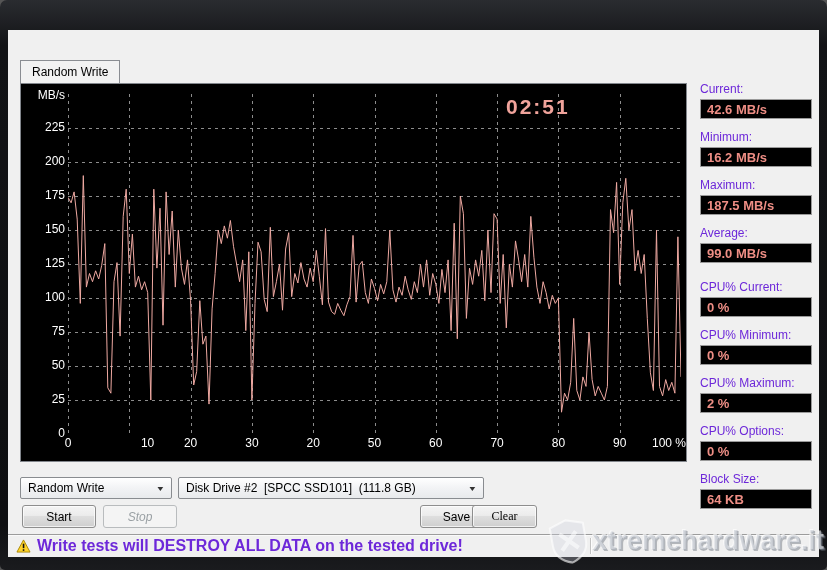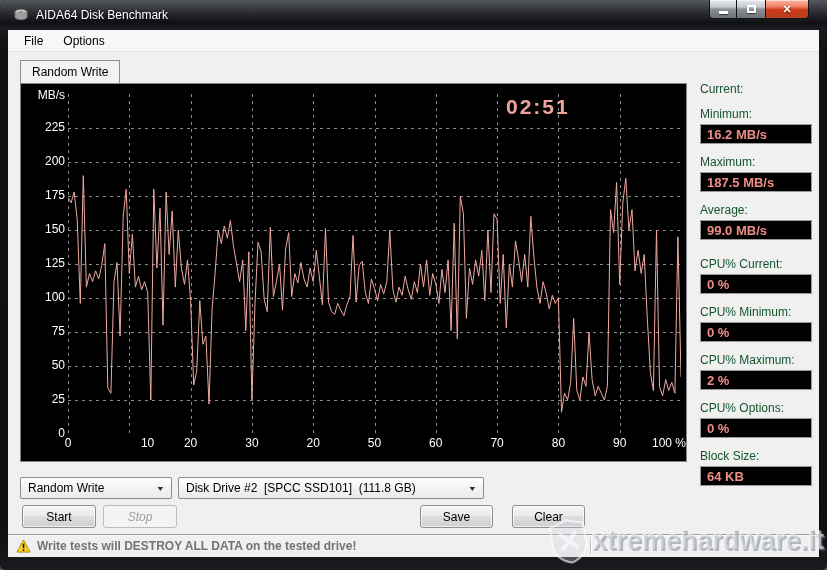--- a/index.html
+++ b/index.html
@@ -47,89 +47,64 @@
     text-align: right; color: #fff; font-size: 12px; }
   .ylabels { position: absolute; left: 4px; top: 0; bottom: 0; width: 40px; }
   .ylabels span { right: 0; }
   .xlabels { position: absolute; left: 0; top: 352px; height: 16px; width: 100%; }
   .xlabels span { position: absolute; width: 50px; text-align: center; color: #fff; font-size: 12px; }
   .xlabels span.last { text-align: center; }
   
   .stats { position: absolute; left: 692px; top: 52px; width: 112px; }
   .stat { margin-bottom: 11px; }
   .stat.gap { margin-top: 17px; }
-  .stat-label { font-size: 12px; color: #14532d; height: 14px; line-height: 14px; margin-bottom: 3px; }
+  .stat-label { font-size: 12px; color: #6d28d9; height: 14px; line-height: 14px; margin-bottom: 3px; }
   .stat-value { height: 20px; line-height: 19px; background: #000; border: 1px solid #9a9a9a;
     color: #ee8e85; font-weight: bold; font-size: 13px; padding-left: 6px; }
   
   .combo { position: absolute; top: 447px; height: 22px; display: flex; align-items: center;
     padding: 0 7px; font-size: 12px; border: 1px solid #898c90; border-radius: 2px;
     background: linear-gradient(180deg,#ffffff,#f2f3f5 50%,#e8eaec); cursor: default; }
   .combo-text { white-space: pre; overflow: hidden; }
   .combo-arrow { margin-left: auto; font-size: 7px; color: #333; transform: scaleX(1.4); }
   .test-combo { left: 12px; width: 152px; }
   .drive-combo { left: 170px; width: 306px; }
   
   .btn { position: absolute; top: 475px; height: 23px; font-size: 12px; color: #000;
     font-family: "Liberation Sans", sans-serif; border: 1px solid #8e8e8e; border-radius: 3px;
     background: linear-gradient(180deg,#f4f4f4,#ececec 45%,#dedede 50%,#cfcfcf);
     box-shadow: inset 0 0 0 1px rgba(255,255,255,.7); cursor: default; }
   .btn.start { left: 14px; width: 74px; }
   .btn.stop { left: 95px; width: 74px; font-style: italic; }
   .btn.save { left: 412px; width: 73px; }
-  .btn.clear { left: 504px; width: 73px; }
+  .btn.clear { left: 464px; width: 65px; font-family: Liberation Serif, serif; }
   .btn.disabled { color: #9aa0a4; border-color: #b9bcbe; background: #f4f4f4; box-shadow: none; }
   
   .statusbar { position: absolute; left: 0; top: 504px; width: 100%; height: 23px;
     background: #f0f0f0; border-top: 1px solid #9c9c9c; box-shadow: inset 0 1px 0 #fafafa;
     display: flex; align-items: center; padding-left: 8px; }
   .warn-icon { display: inline-flex; margin-right: 6px; }
-  .status-text { font-size: 12px; font-weight: bold; color: #737373; }
+  .status-text { font-size: 16px; font-weight: bold; color: #6d28d9; }
   .status-divider { position: absolute; left: 582px; top: 3px; bottom: 3px; width: 2px;
     border-left: 1px solid #c2c2c2; border-right: 1px solid #fdfdfd; }
   
   .watermark { position: absolute; right: 2px; bottom: 6px; z-index: 10; display: flex;
     align-items: center; pointer-events: none; }
   .wm-shield { display: inline-flex; transform: rotate(-10deg); margin-right: 2px; }
   .wm-text { font-size: 27px; font-weight: bold; letter-spacing: 0;
     color: rgba(168,175,188,0.38);
     text-shadow: -1px -1px 0 rgba(255,255,255,.65), 1px 1px 0 rgba(105,110,120,.45); }
 </style>
 </head>
 <body>
 
 <div class="window">
 
-  <div class="titlebar">
-    <span class="app-icon">
-      <svg width="16" height="16" viewBox="0 0 16 16">
-        <ellipse cx="8" cy="5" rx="6" ry="2.6" fill="#cfcfcf" stroke="#7a7a7a"></ellipse>
-        <path d="M2 5 V10 C2 11.5 4.7 12.6 8 12.6 C11.3 12.6 14 11.5 14 10 V5" fill="#9d9d9d" stroke="#7a7a7a"></path>
-        <ellipse cx="8" cy="5" rx="2.2" ry="0.9" fill="#8a8a8a"></ellipse>
-      </svg>
-    </span>
-    <span class="title">AIDA64 Disk Benchmark</span>
-    <div class="caption-buttons">
-      <div class="cap-btn min">
-        <span class="glyph-min"></span>
-      </div>
-      <div class="cap-btn max">
-        <span class="glyph-max"></span>
-      </div>
-      <div class="cap-btn close">
-        <span class="glyph-close">✕</span>
-      </div>
-    </div>
-  </div>
 
   <div class="client">
-    <div class="menubar">
-      <span class="menu-item">File</span>
-      <span class="menu-item">Options</span>
-    </div>
 
     <div class="tab">Random Write</div>
 
     <div class="chart-panel">
       <div class="plot">
         <svg id="chart-svg" width="613" height="340">
             <line x1="0.5" y1="0" x2="0.5" y2="340" class="grid" shape-rendering="crispEdges"></line>
             <line x1="61.800000000000004" y1="0" x2="61.800000000000004" y2="340" class="grid" shape-rendering="crispEdges"></line>
             <line x1="123.10000000000001" y1="0" x2="123.10000000000001" y2="340" class="grid" shape-rendering="crispEdges"></line>
             <line x1="184.4" y1="0" x2="184.4" y2="340" class="grid" shape-rendering="crispEdges"></line>
@@ -178,20 +153,21 @@
           <span style="left: 451.1px;">70</span>
           <span style="left: 512.4px;">80</span>
           <span style="left: 573.7px;">90</span>
           <span class="last" style="left: 623px;">100 %</span>
         </div>
     </div>
 
     <div class="stats">
       <div class="stat">
         <div class="stat-label">Current:</div>
+        <div class="stat-value">42.6 MB/s</div>
       </div>
       <div class="stat">
         <div class="stat-label">Minimum:</div>
         <div class="stat-value">16.2 MB/s</div>
       </div>
       <div class="stat">
         <div class="stat-label">Maximum:</div>
         <div class="stat-value">187.5 MB/s</div>
       </div>
       <div class="stat">

